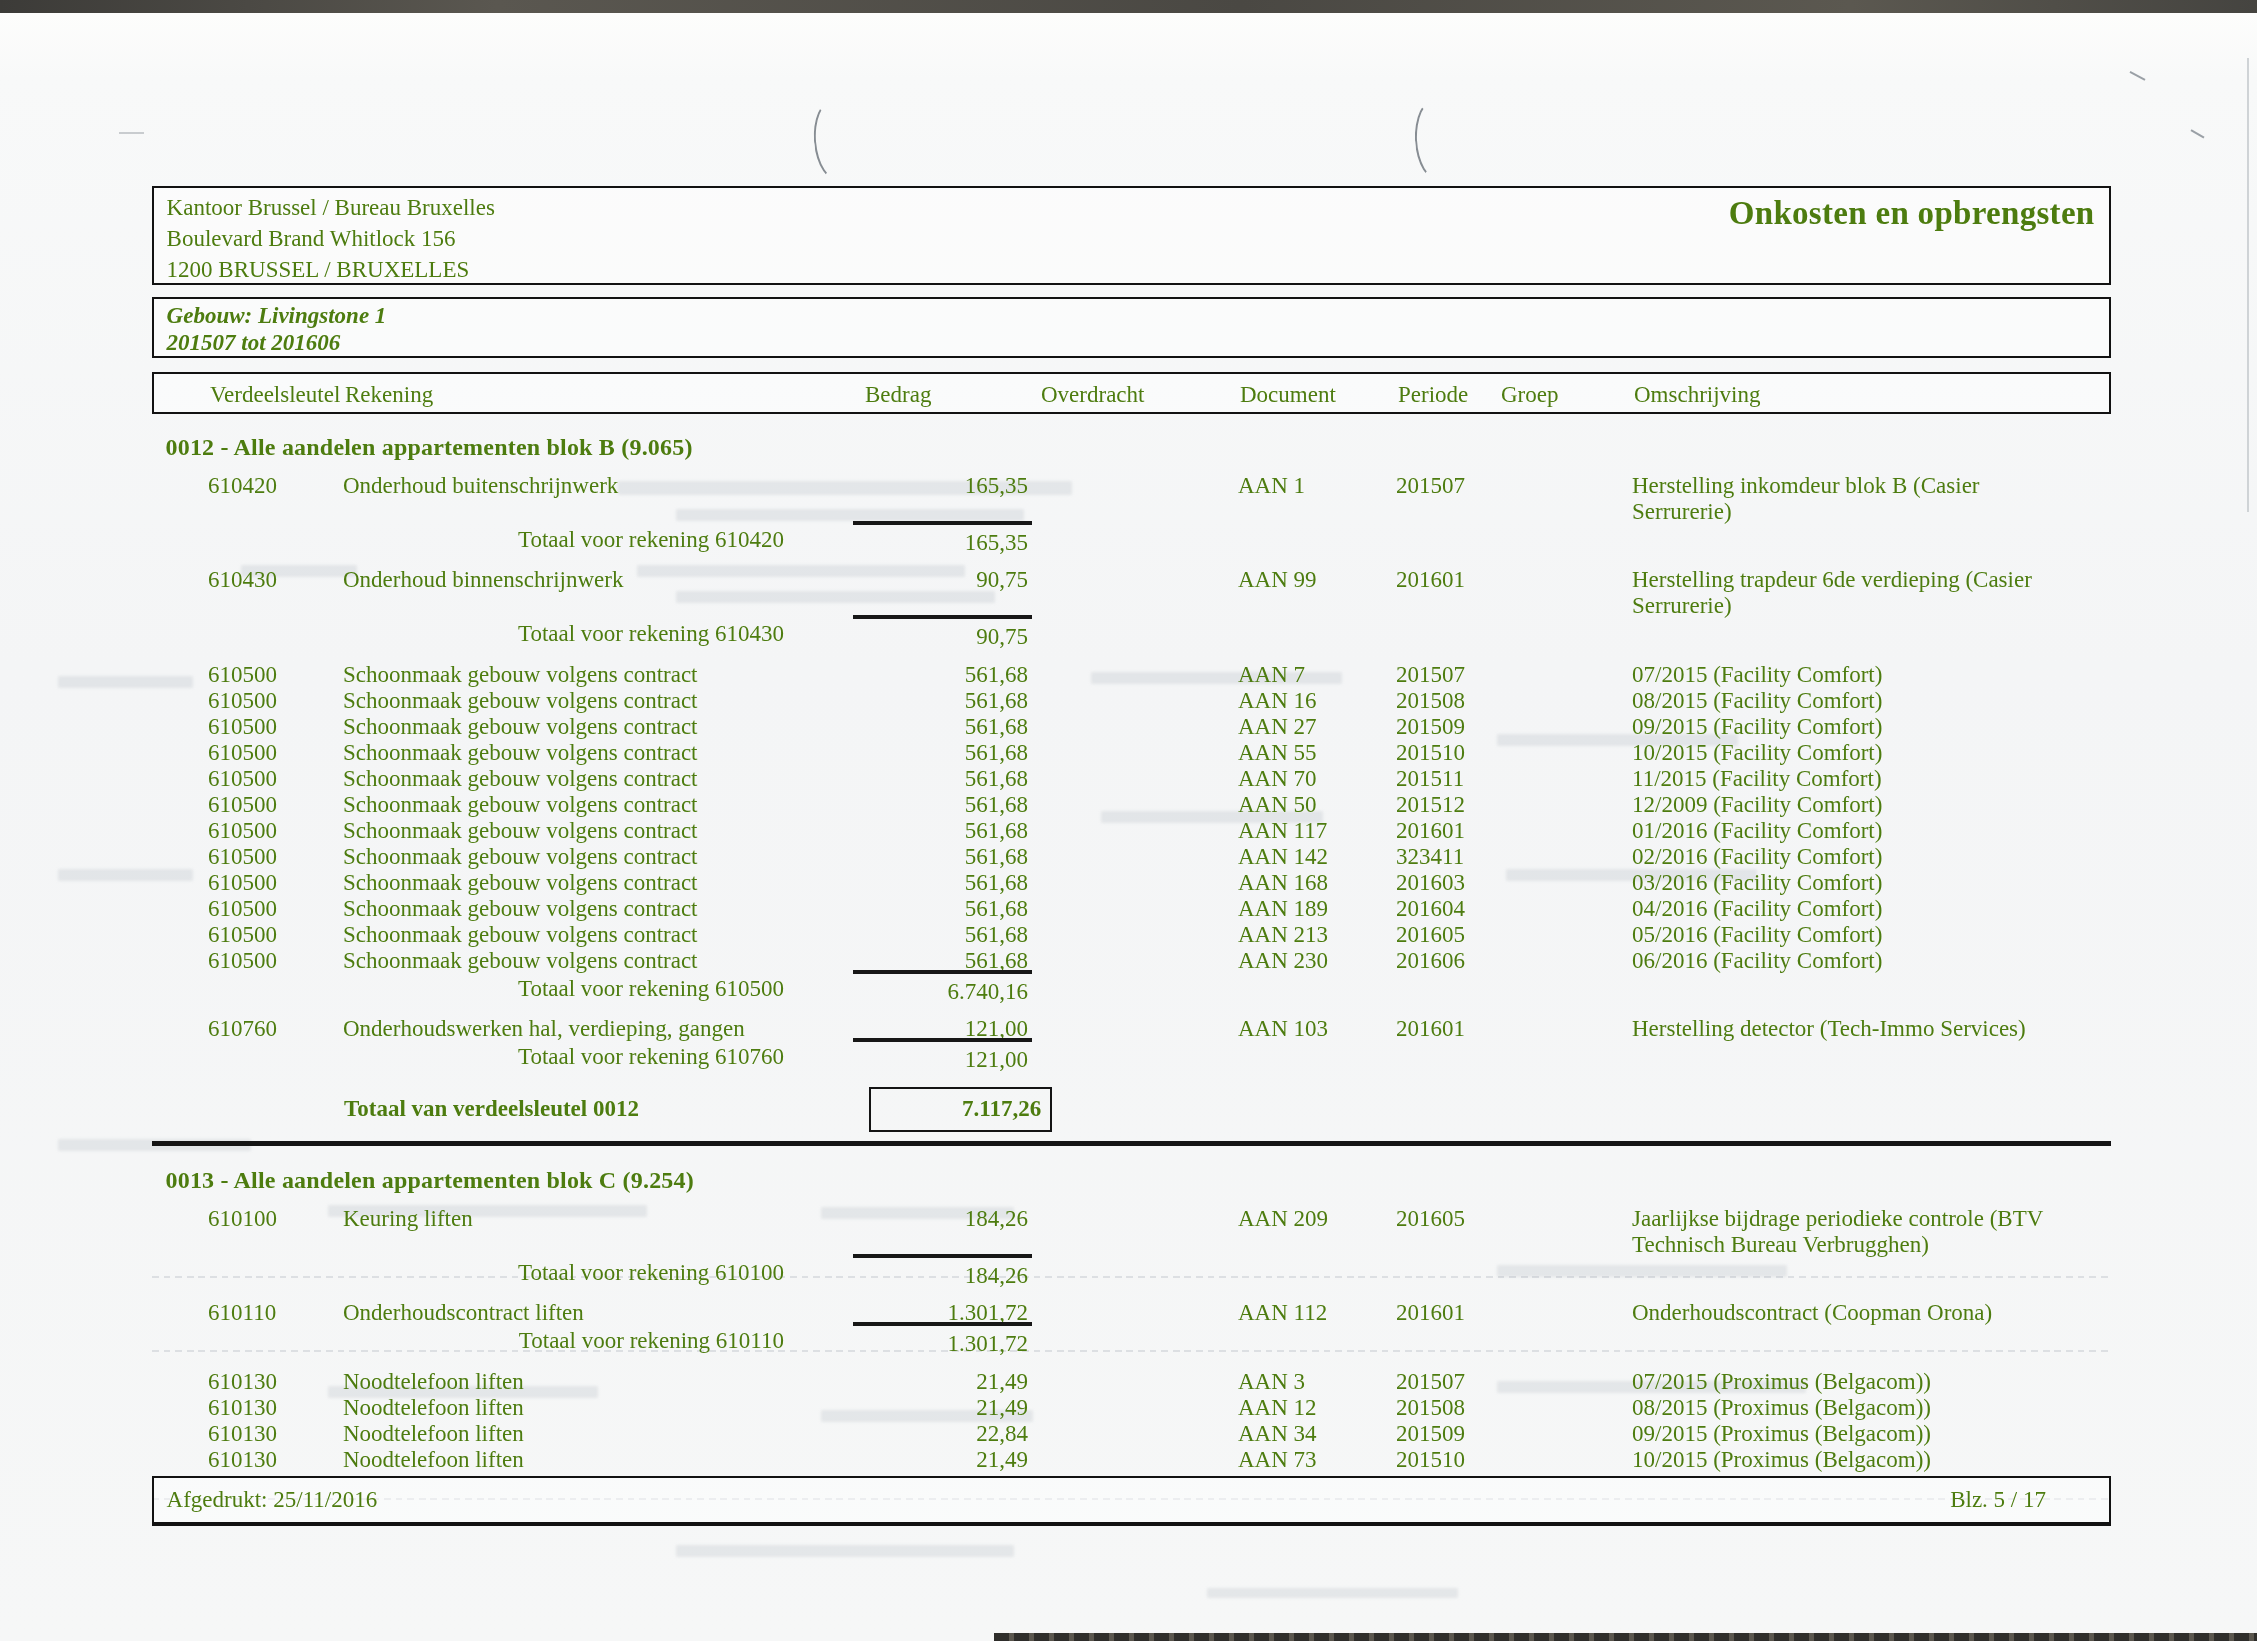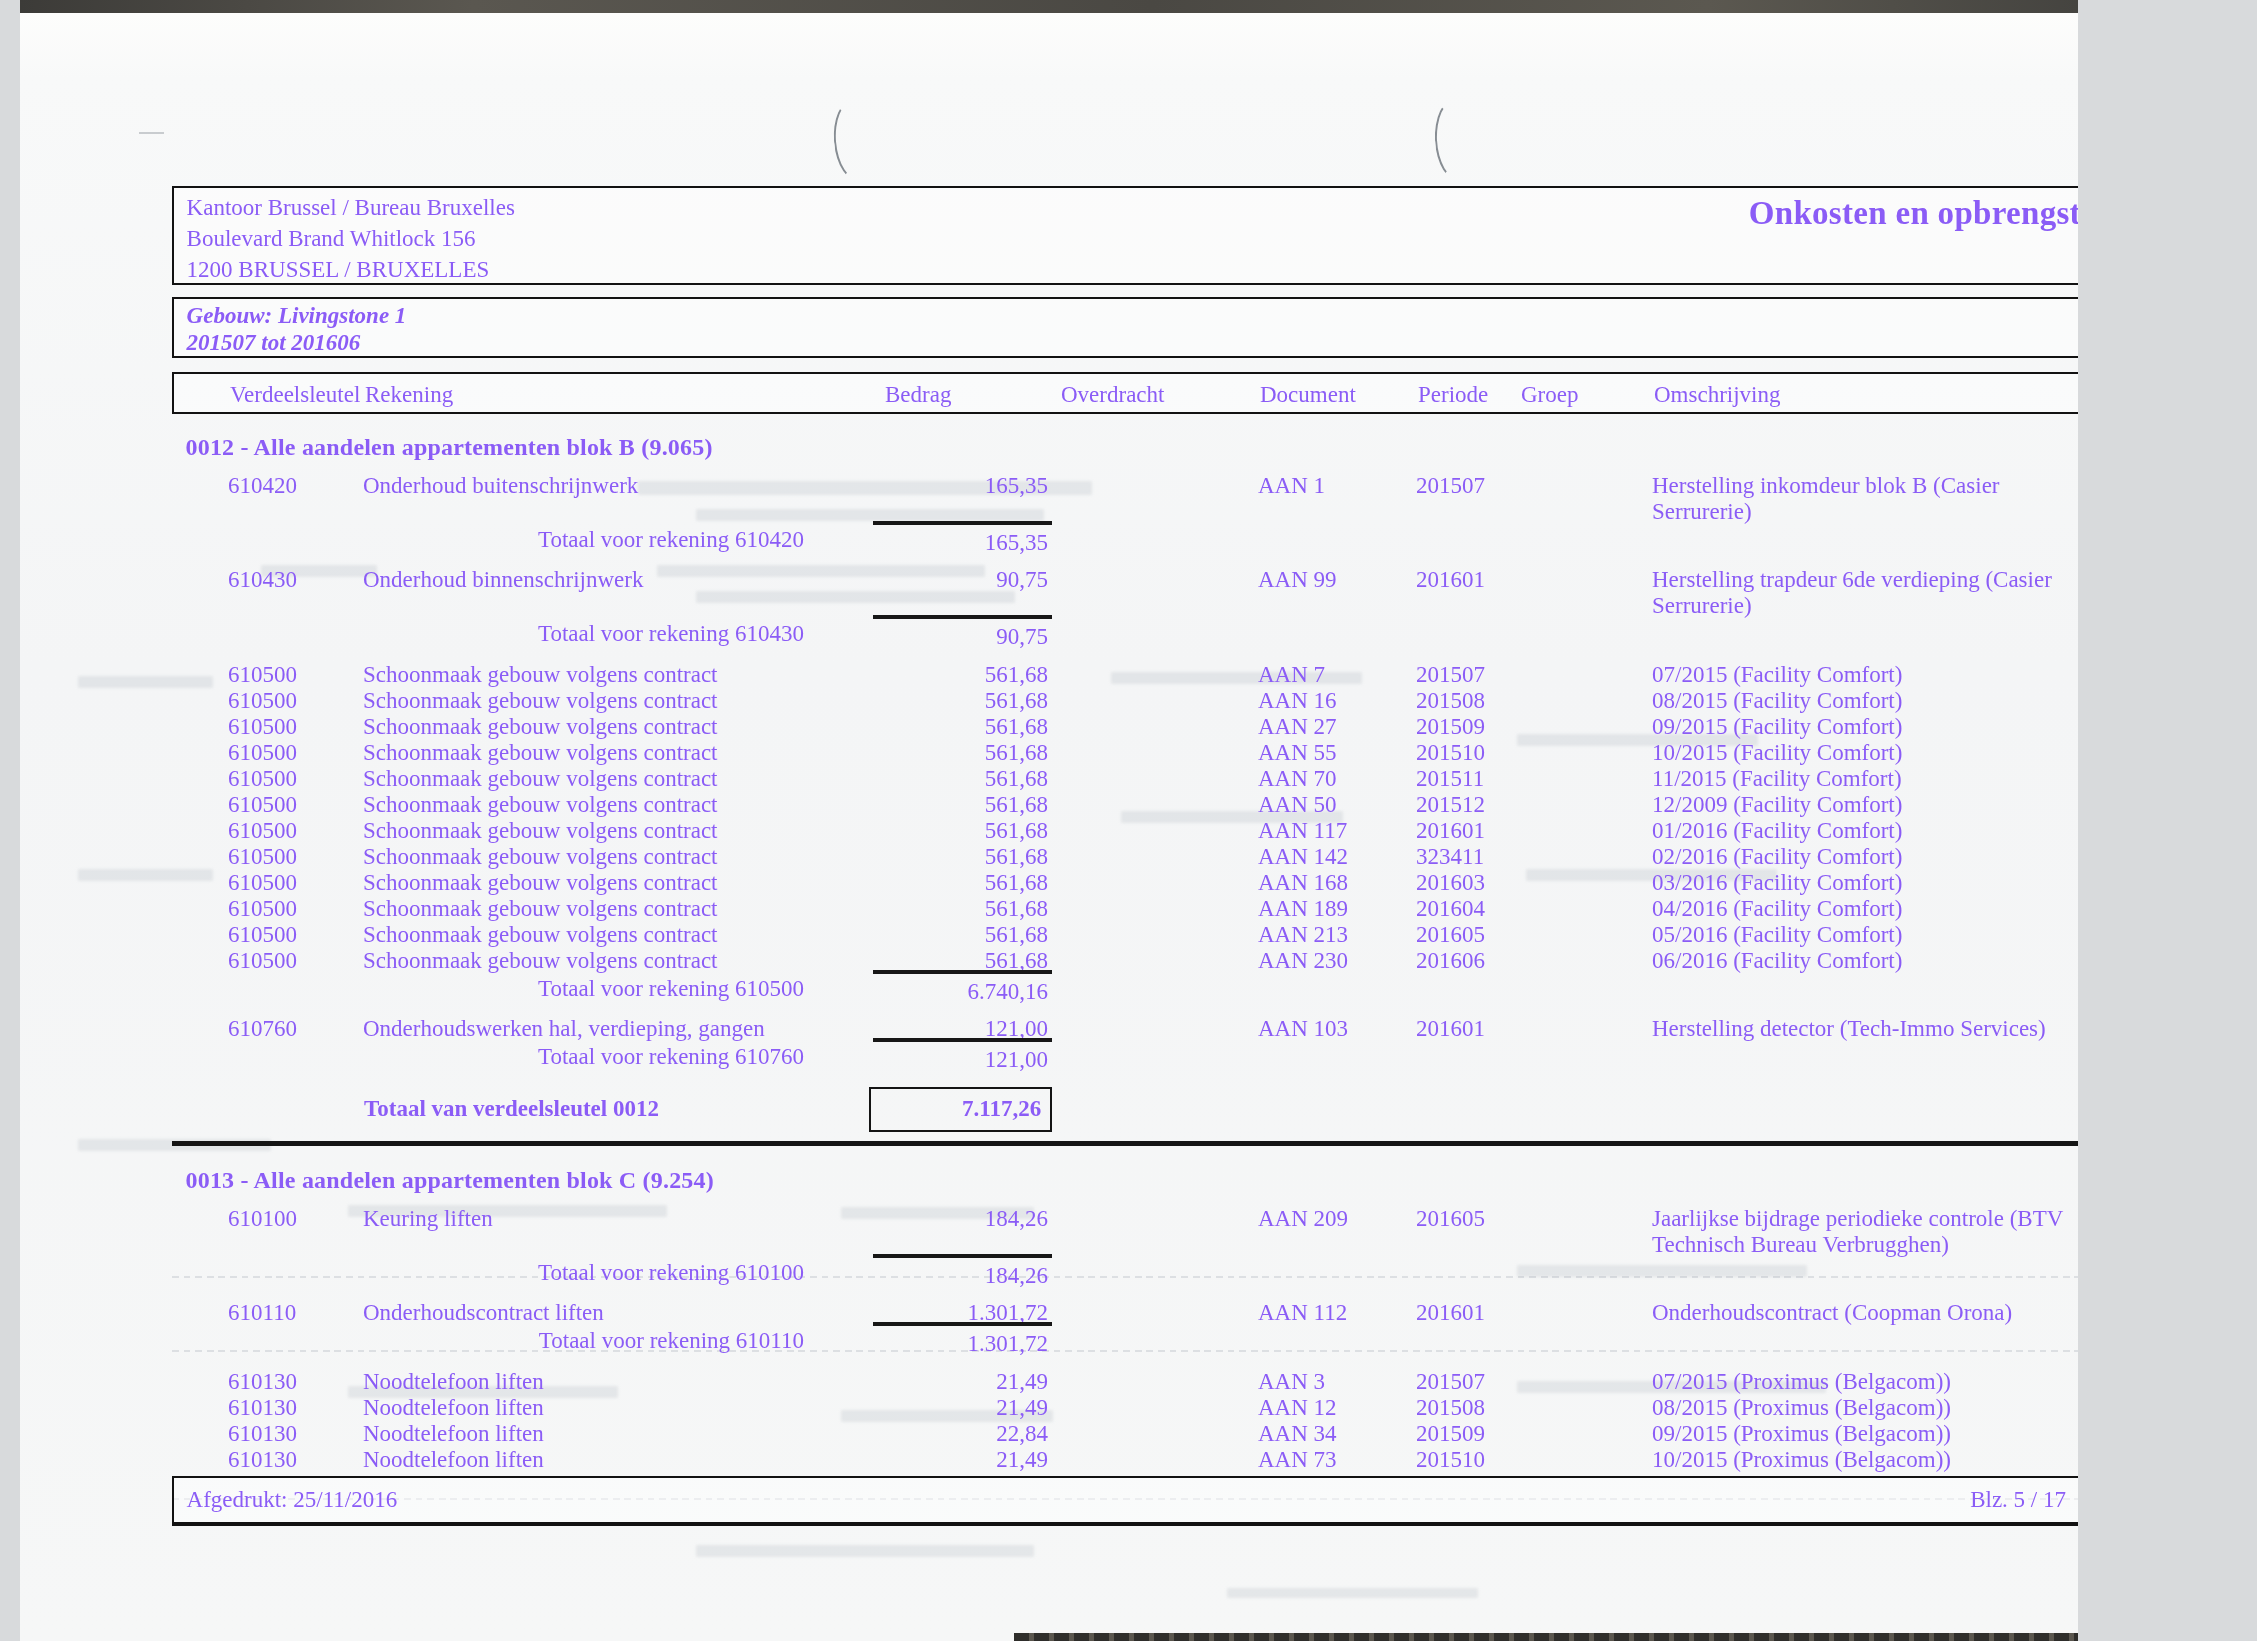--- a/index.html
+++ b/index.html
@@ -1,17 +1,17 @@
 <!DOCTYPE html>
 <html><head>
 <meta charset="utf-8">
 <style>
   html,body{margin:0;padding:0;background:#d8dadc;}
-  .page{position:relative;width:2058px;height:1641px;background:#f5f6f7;overflow:hidden;
-        font-family:"Liberation Serif","DejaVu Serif",serif;color:#8b5cf6;margin-left:20px;}
+  .page{position:relative;width:2257px;height:1641px;background:#f5f6f7;overflow:hidden;
+        font-family:"Liberation Serif","DejaVu Serif",serif;color:#4d7c0f;}
   .paper{position:absolute;left:0;top:12.6px;right:0;bottom:0;
          background:linear-gradient(180deg,#fdfdfc 0%,#f8f9f9 4%,#f4f5f6 40%,#f6f7f7 100%);}
   .top-strip{position:absolute;top:0;left:0;width:100%;height:12.6px;
          background:linear-gradient(90deg,#3c3b38,#5a5750 22%,#4a4843 55%,#5b5850 82%,#454440);}
   .bottom-strip{position:absolute;bottom:0;left:994px;right:0;height:7.7px;
          background:repeating-linear-gradient(90deg,#2f2e2b 0 15.4px,#5a564e 15.4px 20px);}
   .right-edge{position:absolute;top:58px;left:2247px;width:1.9px;height:454px;background:#cfd3d6;}
   .punch{position:absolute;width:41px;height:79px;border:2.9px solid transparent;
          border-left:2.9px solid #878d93;border-radius:50%;}
   .mark{position:absolute;background:#9aa0a6;}
@@ -38,21 +38,21 @@
   .c-vs{left:56px}.c-rek{left:191px}
   .c-bed{left:704px;width:172px;text-align:right;}
   .c-doc{left:1086px}.c-per{left:1244px}
   .c-oms{display:block;margin-left:1480px;width:446px;line-height:26px;}
   .total-row{position:relative;height:26px;margin-top:1.9px;line-height:26px;}
   .t-line{position:absolute;left:701px;top:-5.8px;width:179px;height:3.9px;background:#171717;}
   .t-label{position:absolute;left:0;width:632px;text-align:right;}
   .t-amount{position:absolute;left:704px;width:172px;text-align:right;top:2.9px;}
   .section-total{position:relative;height:45px;margin-top:17.4px;}
   .st-label{position:absolute;left:192px;top:8.7px;font-weight:bold;}
-  .st-box{position:absolute;left:697px;top:0;width:183px;height:45px;border:2.9px solid #141414;
+  .st-box{position:absolute;left:717px;top:0;width:183px;height:45px;border:2.9px solid #141414;
           box-sizing:border-box;}
   .st-amount{position:absolute;right:8.7px;top:6.8px;font-weight:bold;}
   .section-separator{height:4.8px;background:#151515;margin-top:8.7px;}
   .footer-box{top:1476px;height:50px;border-bottom-width:4.8px;}
   .footer-box .f-left{position:absolute;left:12.6px;top:8.7px;font-size:23px;}
   .footer-box .f-right{position:absolute;right:63px;top:8.7px;font-size:23px;}
   
   .bleed{position:absolute;background:rgba(138,149,164,0.16);filter:blur(1.5px);border-radius:1.9px;}
   .bleedline{position:absolute;left:152px;width:1959px;height:1.9px;opacity:.55;
       background:repeating-linear-gradient(90deg,rgba(118,128,144,0.35) 0 6.8px,transparent 6.8px 11.6px);

